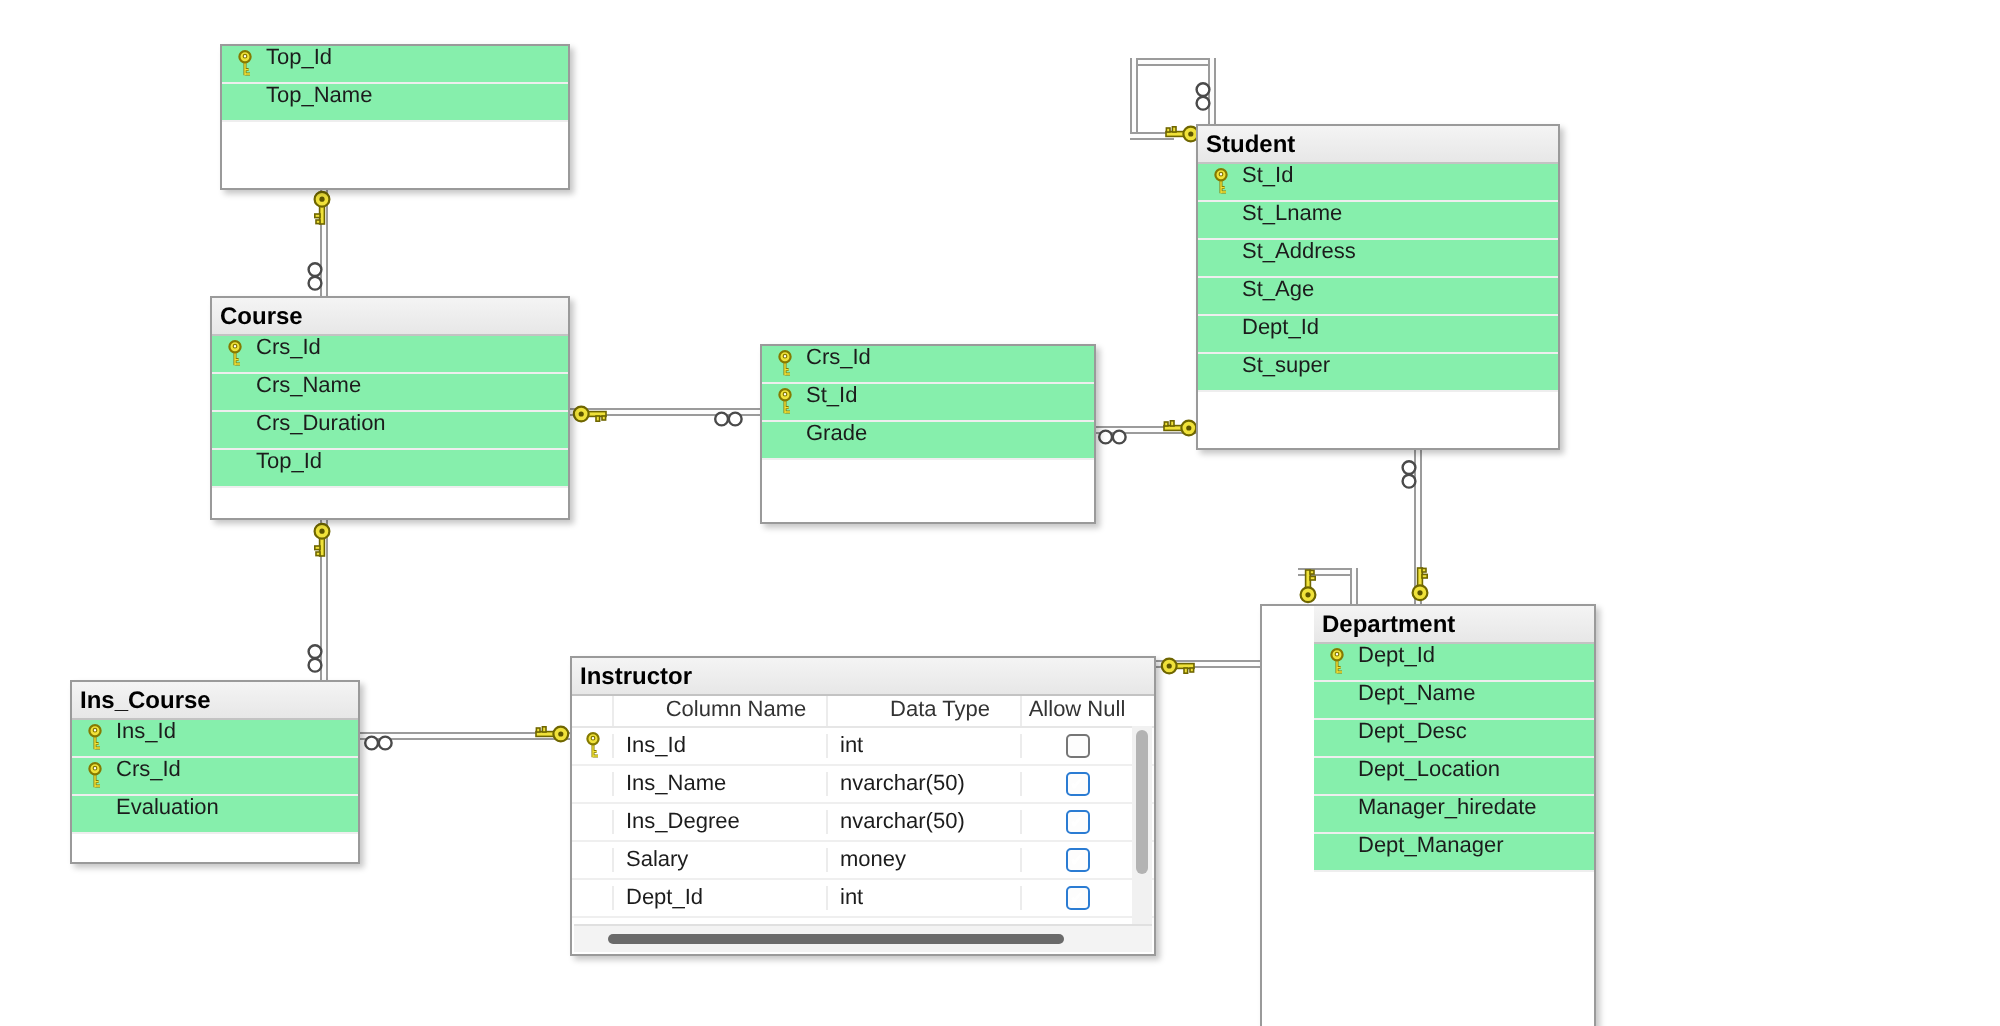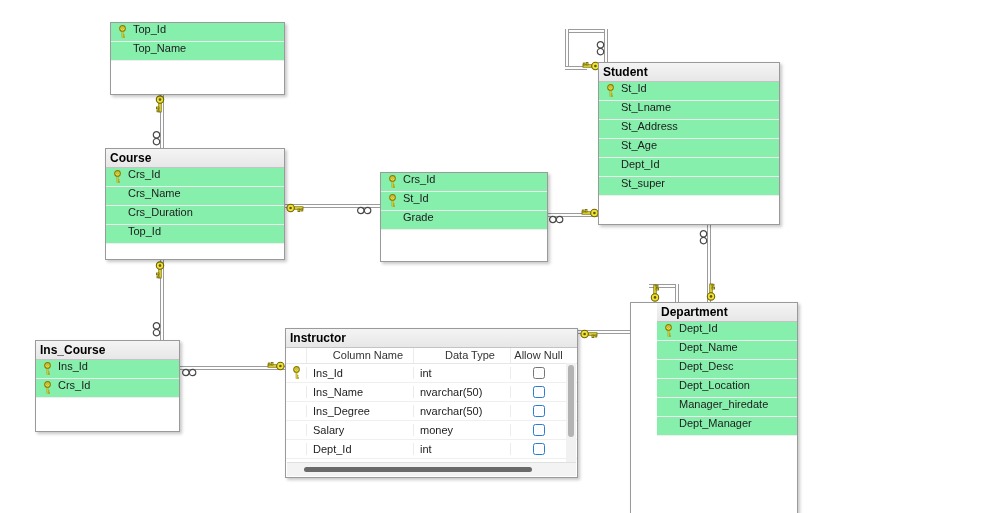--- a/index.html
+++ b/index.html
@@ -323,20 +323,24 @@
           <span class="key-cell">
             <svg width="9" height="14" viewBox="0 0 9 14">
               <path d="M4.5 6 V12.6 M4.5 12 H7 M4.5 9.8 H6.3" stroke="#857a00" stroke-width="1.5" fill="none"></path>
               <path d="M4.5 6 V12.6 M4.5 12 H7 M4.5 9.8 H6.3" stroke="#f0e23a" stroke-width="0.7" fill="none"></path>
               <circle cx="4.5" cy="3.4" r="2.8" fill="#f0e23a" stroke="#857a00" stroke-width="1.1"></circle>
               <circle cx="4.5" cy="3.1" r="0.9" fill="#fff" stroke="#857a00" stroke-width="0.6"></circle>
             </svg>
           </span>
           <span class="col-name">Crs_Id</span>
         </div>
+        <div class="col-row">
+          <span class="key-cell"></span>
+          <span class="col-name">Evaluation</span>
+        </div>
       </div>
   </div>
 
   <div class="tbl" style="left:630px;top:302px;width:168px;height:237px;padding-left:26px;">
     <div class="tbl-header">Department</div>
     <div>
         <div class="col-row">
           <span class="key-cell">
             <svg width="9" height="14" viewBox="0 0 9 14">
               <path d="M4.5 6 V12.6 M4.5 12 H7 M4.5 9.8 H6.3" stroke="#857a00" stroke-width="1.5" fill="none"></path>

